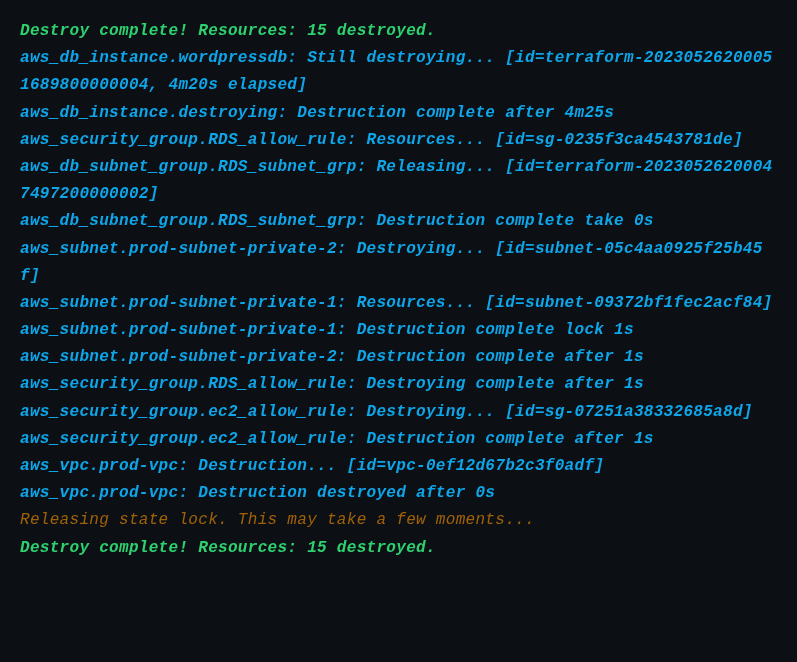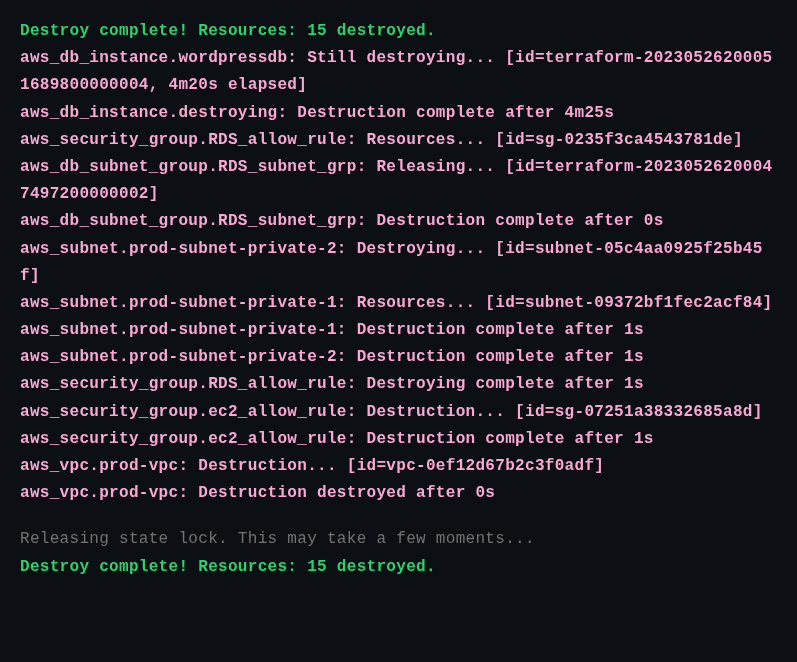--- a/index.html
+++ b/index.html
@@ -1,18 +1,19 @@
 <!DOCTYPE html>
 <html><head>
   <meta charset="utf-8">
   <style>
     * {
       margin: 0;
       padding: 0;
       box-sizing: border-box;
+      font-style: italic;
     }
     body {
       background-color: #0c1015;
       font-family: 'Consolas', 'Monaco', 'Courier New', monospace;
       font-size: 16px;
       line-height: 1.7;
       color: #cccccc;
       padding: 18px 20px;
       width: 797px;
       height: 662px;
@@ -21,41 +22,40 @@
     }
     .line {
       white-space: pre-wrap;
       word-break: break-all;
     }
     .green {
       color: #2dd26f;
       font-weight: bold;
     }
     .gray {
-      color: #f9a8d4;
+      color: #0ea5e9;
     }
     .dim {
-      color: #737373;
+      color: #a16207;
       font-weight: normal;
-      margin-top: 19px;
     }
   </style>
 </head>
 <body>
 
 <div class="line green">Destroy complete! Resources: 15 destroyed.</div>
 <div class="line gray">aws_db_instance.wordpressdb: Still destroying... [id=terraform-20230526200051689800000004, 4m20s elapsed]</div>
 <div class="line gray">aws_db_instance.destroying: Destruction complete after 4m25s</div>
 <div class="line gray">aws_security_group.RDS_allow_rule: Resources... [id=sg-0235f3ca4543781de]</div>
 <div class="line gray">aws_db_subnet_group.RDS_subnet_grp: Releasing... [id=terraform-20230526200047497200000002]</div>
-<div class="line gray">aws_db_subnet_group.RDS_subnet_grp: Destruction complete after 0s</div>
+<div class="line gray">aws_db_subnet_group.RDS_subnet_grp: Destruction complete take 0s</div>
 <div class="line gray">aws_subnet.prod-subnet-private-2: Destroying... [id=subnet-05c4aa0925f25b45f]</div>
 <div class="line gray">aws_subnet.prod-subnet-private-1: Resources... [id=subnet-09372bf1fec2acf84]</div>
-<div class="line gray">aws_subnet.prod-subnet-private-1: Destruction complete after 1s</div>
+<div class="line gray">aws_subnet.prod-subnet-private-1: Destruction complete lock 1s</div>
 <div class="line gray">aws_subnet.prod-subnet-private-2: Destruction complete after 1s</div>
 <div class="line gray">aws_security_group.RDS_allow_rule: Destroying complete after 1s</div>
-<div class="line gray">aws_security_group.ec2_allow_rule: Destruction... [id=sg-07251a38332685a8d]</div>
+<div class="line gray">aws_security_group.ec2_allow_rule: Destroying... [id=sg-07251a38332685a8d]</div>
 <div class="line gray">aws_security_group.ec2_allow_rule: Destruction complete after 1s</div>
 <div class="line gray">aws_vpc.prod-vpc: Destruction... [id=vpc-0ef12d67b2c3f0adf]</div>
 <div class="line gray">aws_vpc.prod-vpc: Destruction destroyed after 0s</div>
 <div class="line dim">Releasing state lock. This may take a few moments...</div>
 <div class="line"></div>
 <div class="line green">Destroy complete! Resources: 15 destroyed.</div>
 
 </body></html>

